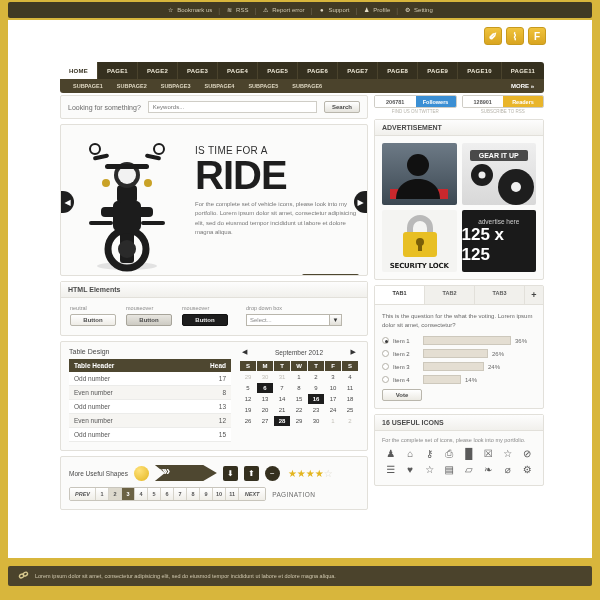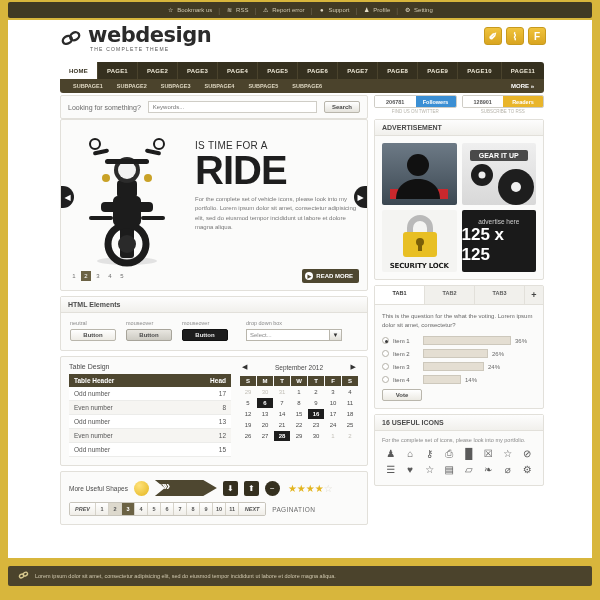--- a/index.html
+++ b/index.html
@@ -86,21 +86,21 @@
     flex: 1; height: 12px; border: 1px solid #cfcdc6; background: #fff;
     font-size: 6px; color: #9a9a9a; padding: 0 4px; font-family: "Liberation Sans", sans-serif;
   }
   .search-btn {
     height: 12px; min-width: 36px; border: 1px solid #b9b6ac;
     background: linear-gradient(#ffffff,#e6e4dd);
     font-size: 6px; font-weight: bold; color: #4a4a4a; border-radius: 2px;
   }
 
   
-  .slider { position: relative; height: 172px; overflow: hidden; }
+  .slider { margin-top: 5px; position: relative; height: 152px; overflow: hidden; }
   .slide { display: flex; height: 146px; padding: 8px 10px 0 10px; }
   .slide-img { width: 118px; position: relative; }
   .slide-txt { flex: 1; padding-left: 6px; padding-top: 12px; }
   .slide-kicker { font-size: 10px; color: #2f2f2f; letter-spacing: 0.3px; }
   .slide-title { font-size: 40px; font-weight: bold; color: #1e1e1e; letter-spacing: -1px; line-height: 0.95; font-family: "Liberation Sans", sans-serif; }
   .slide-desc { font-size: 6px; color: #777; line-height: 1.55; margin-top: 6px; }
   .slider-arrow {
     position: absolute; top: 66px; width: 13px; height: 22px; background: #1f1f1f;
     color: #fff; display: flex; align-items: center; justify-content: center; font-size: 8px;
   }
@@ -267,34 +267,20 @@
         <span class="tb-item">
           <span class="tb-ico">⚙</span>
           <span>Setting</span>
         </span>
       </div>
   </div>
 
   <div class="page-body">
 
     <div class="header">
-      <div class="logo">
-        <span class="logo-mark">
-          <svg width="22" height="22" viewBox="0 0 24 24">
-            <g fill="none" stroke="#2b2b2b" stroke-width="2.6">
-              <ellipse cx="8" cy="13" rx="5.2" ry="4" transform="rotate(-30 8 13)"></ellipse>
-              <ellipse cx="16" cy="9" rx="5.2" ry="4" transform="rotate(-30 16 9)"></ellipse>
-            </g>
-          </svg>
-        </span>
-        <span class="logo-text">
-          <div class="logo-name">webdesign</div>
-          <div class="logo-sub">THE COMPLETE THEME</div>
-        </span>
-      </div>
       <div class="social" id="social-list">
           <span class="soc-btn">✐</span>
           <span class="soc-btn">⌇</span>
           <span class="soc-btn">F</span>
         </div>
     </div>
 
     <div class="nav-wrap">
       <div class="nav-main" id="nav-main">
           <span class="nav-item active">HOME</span>

